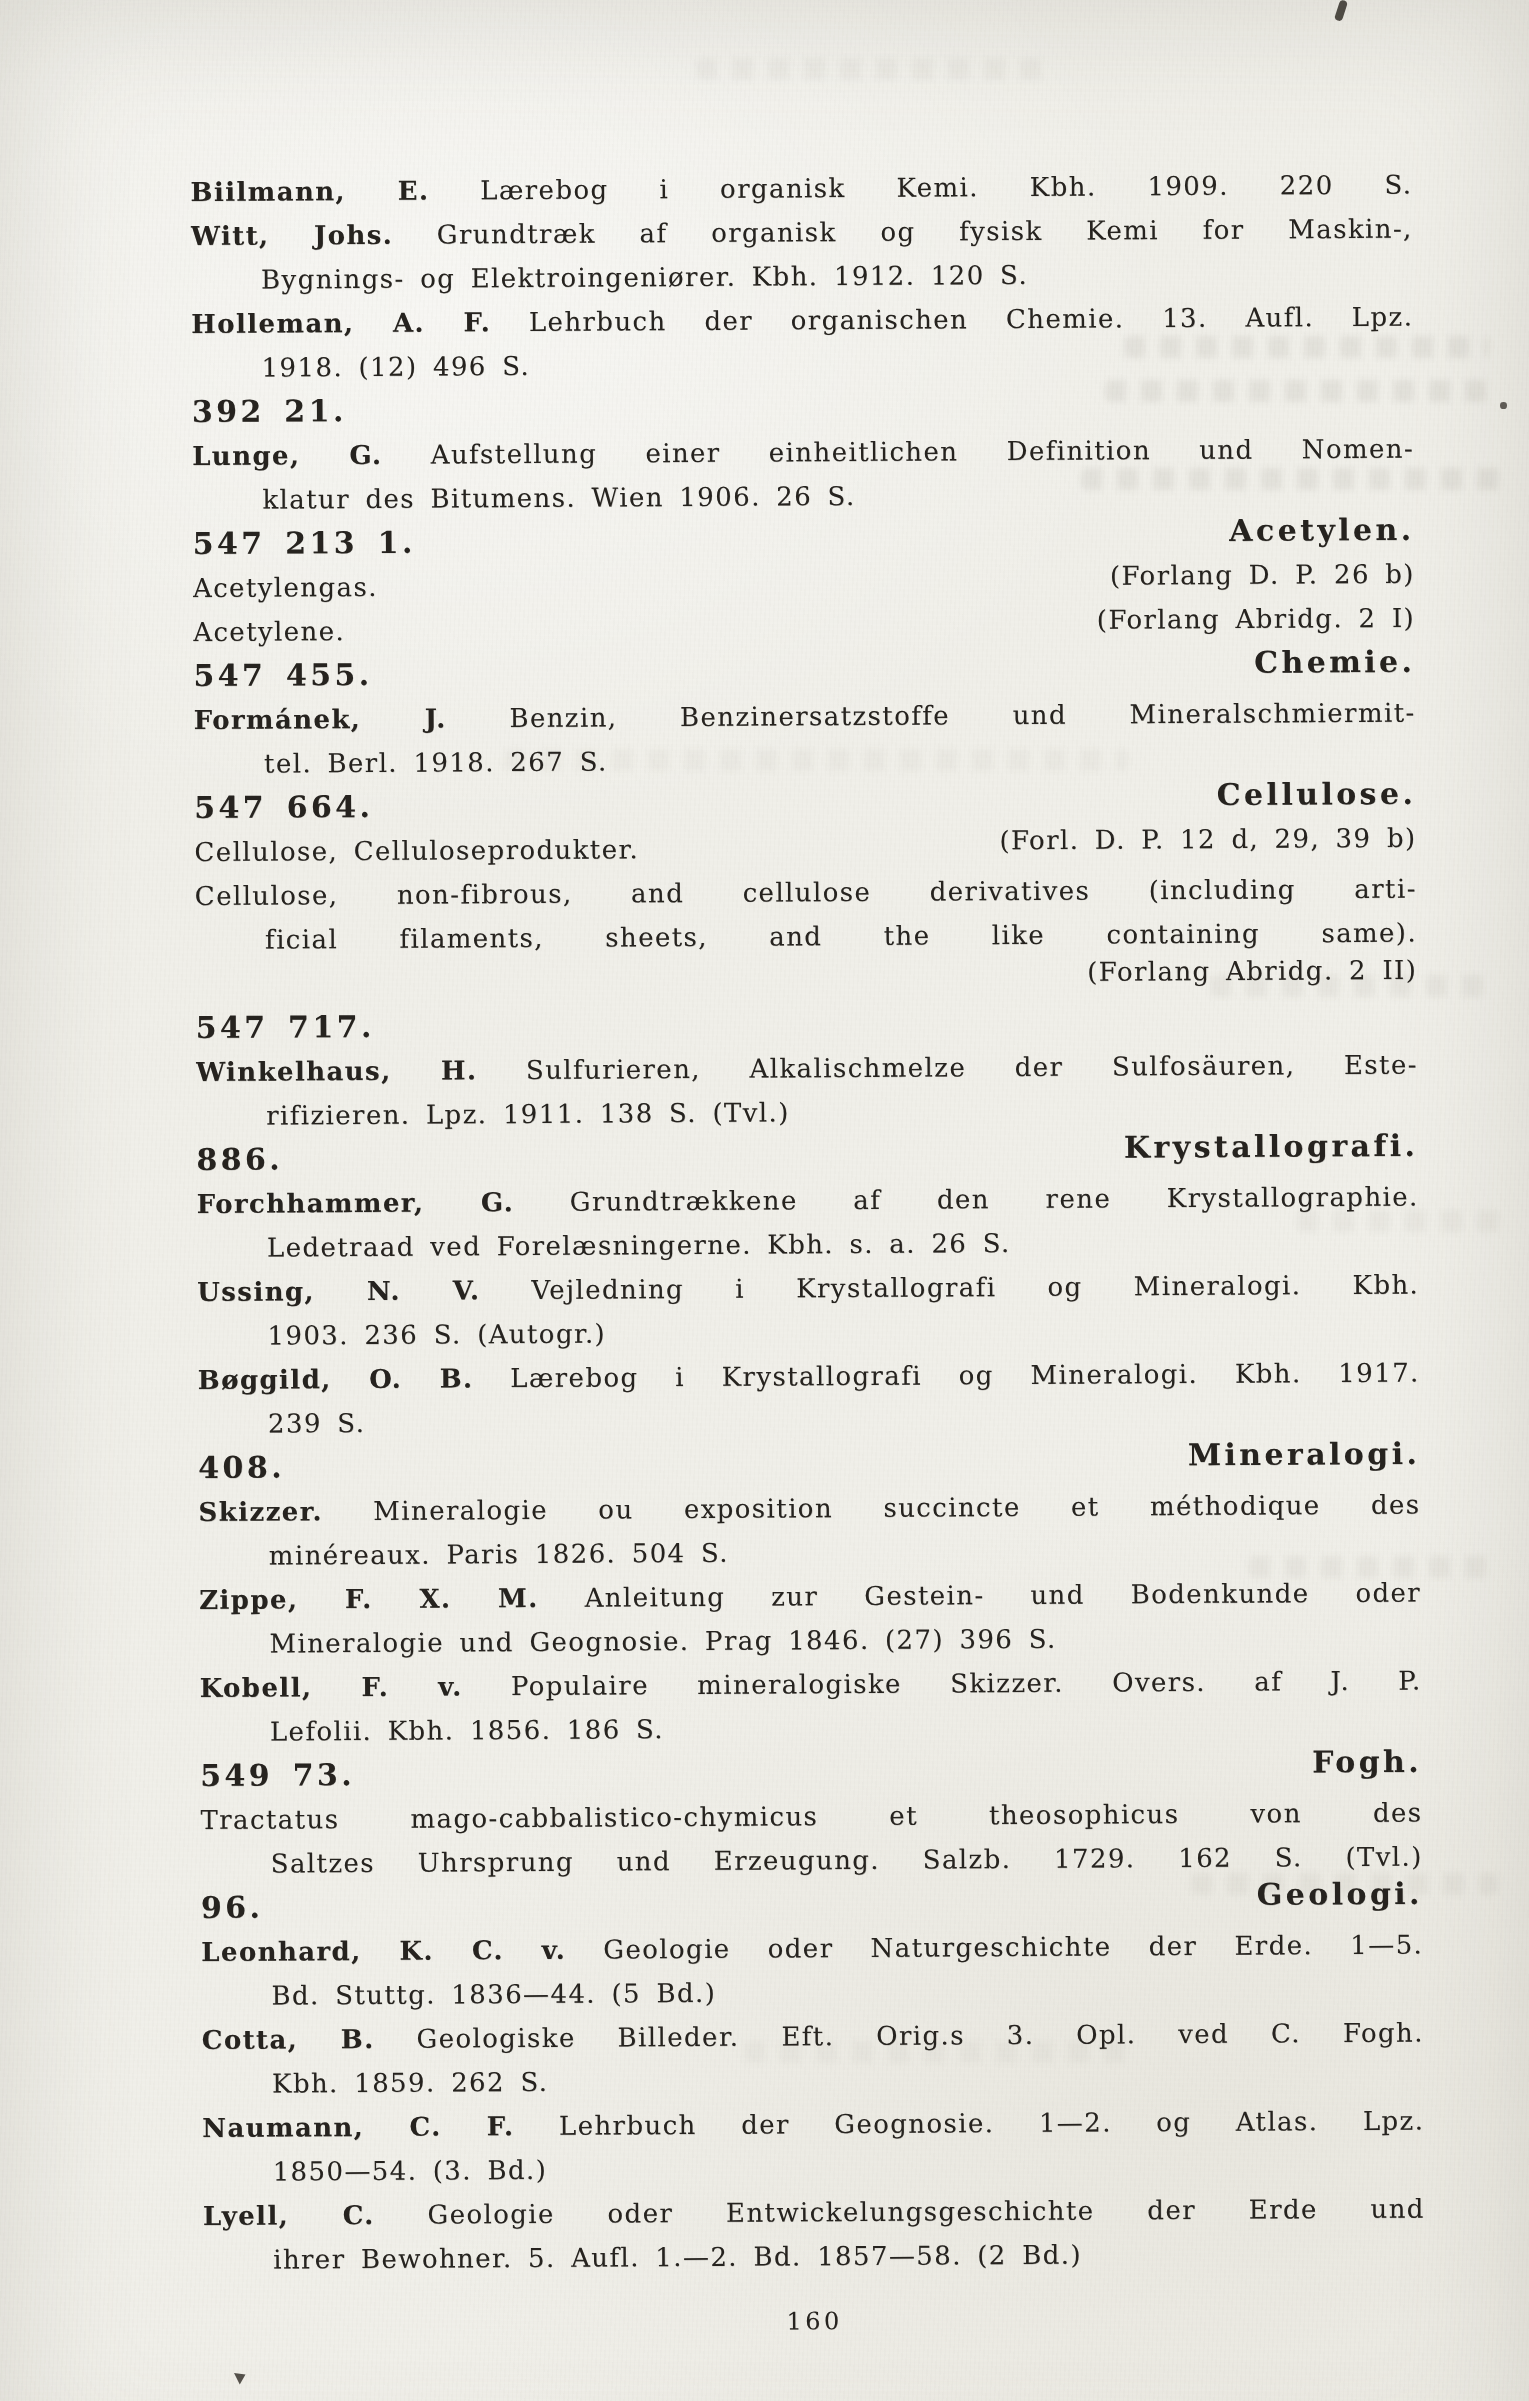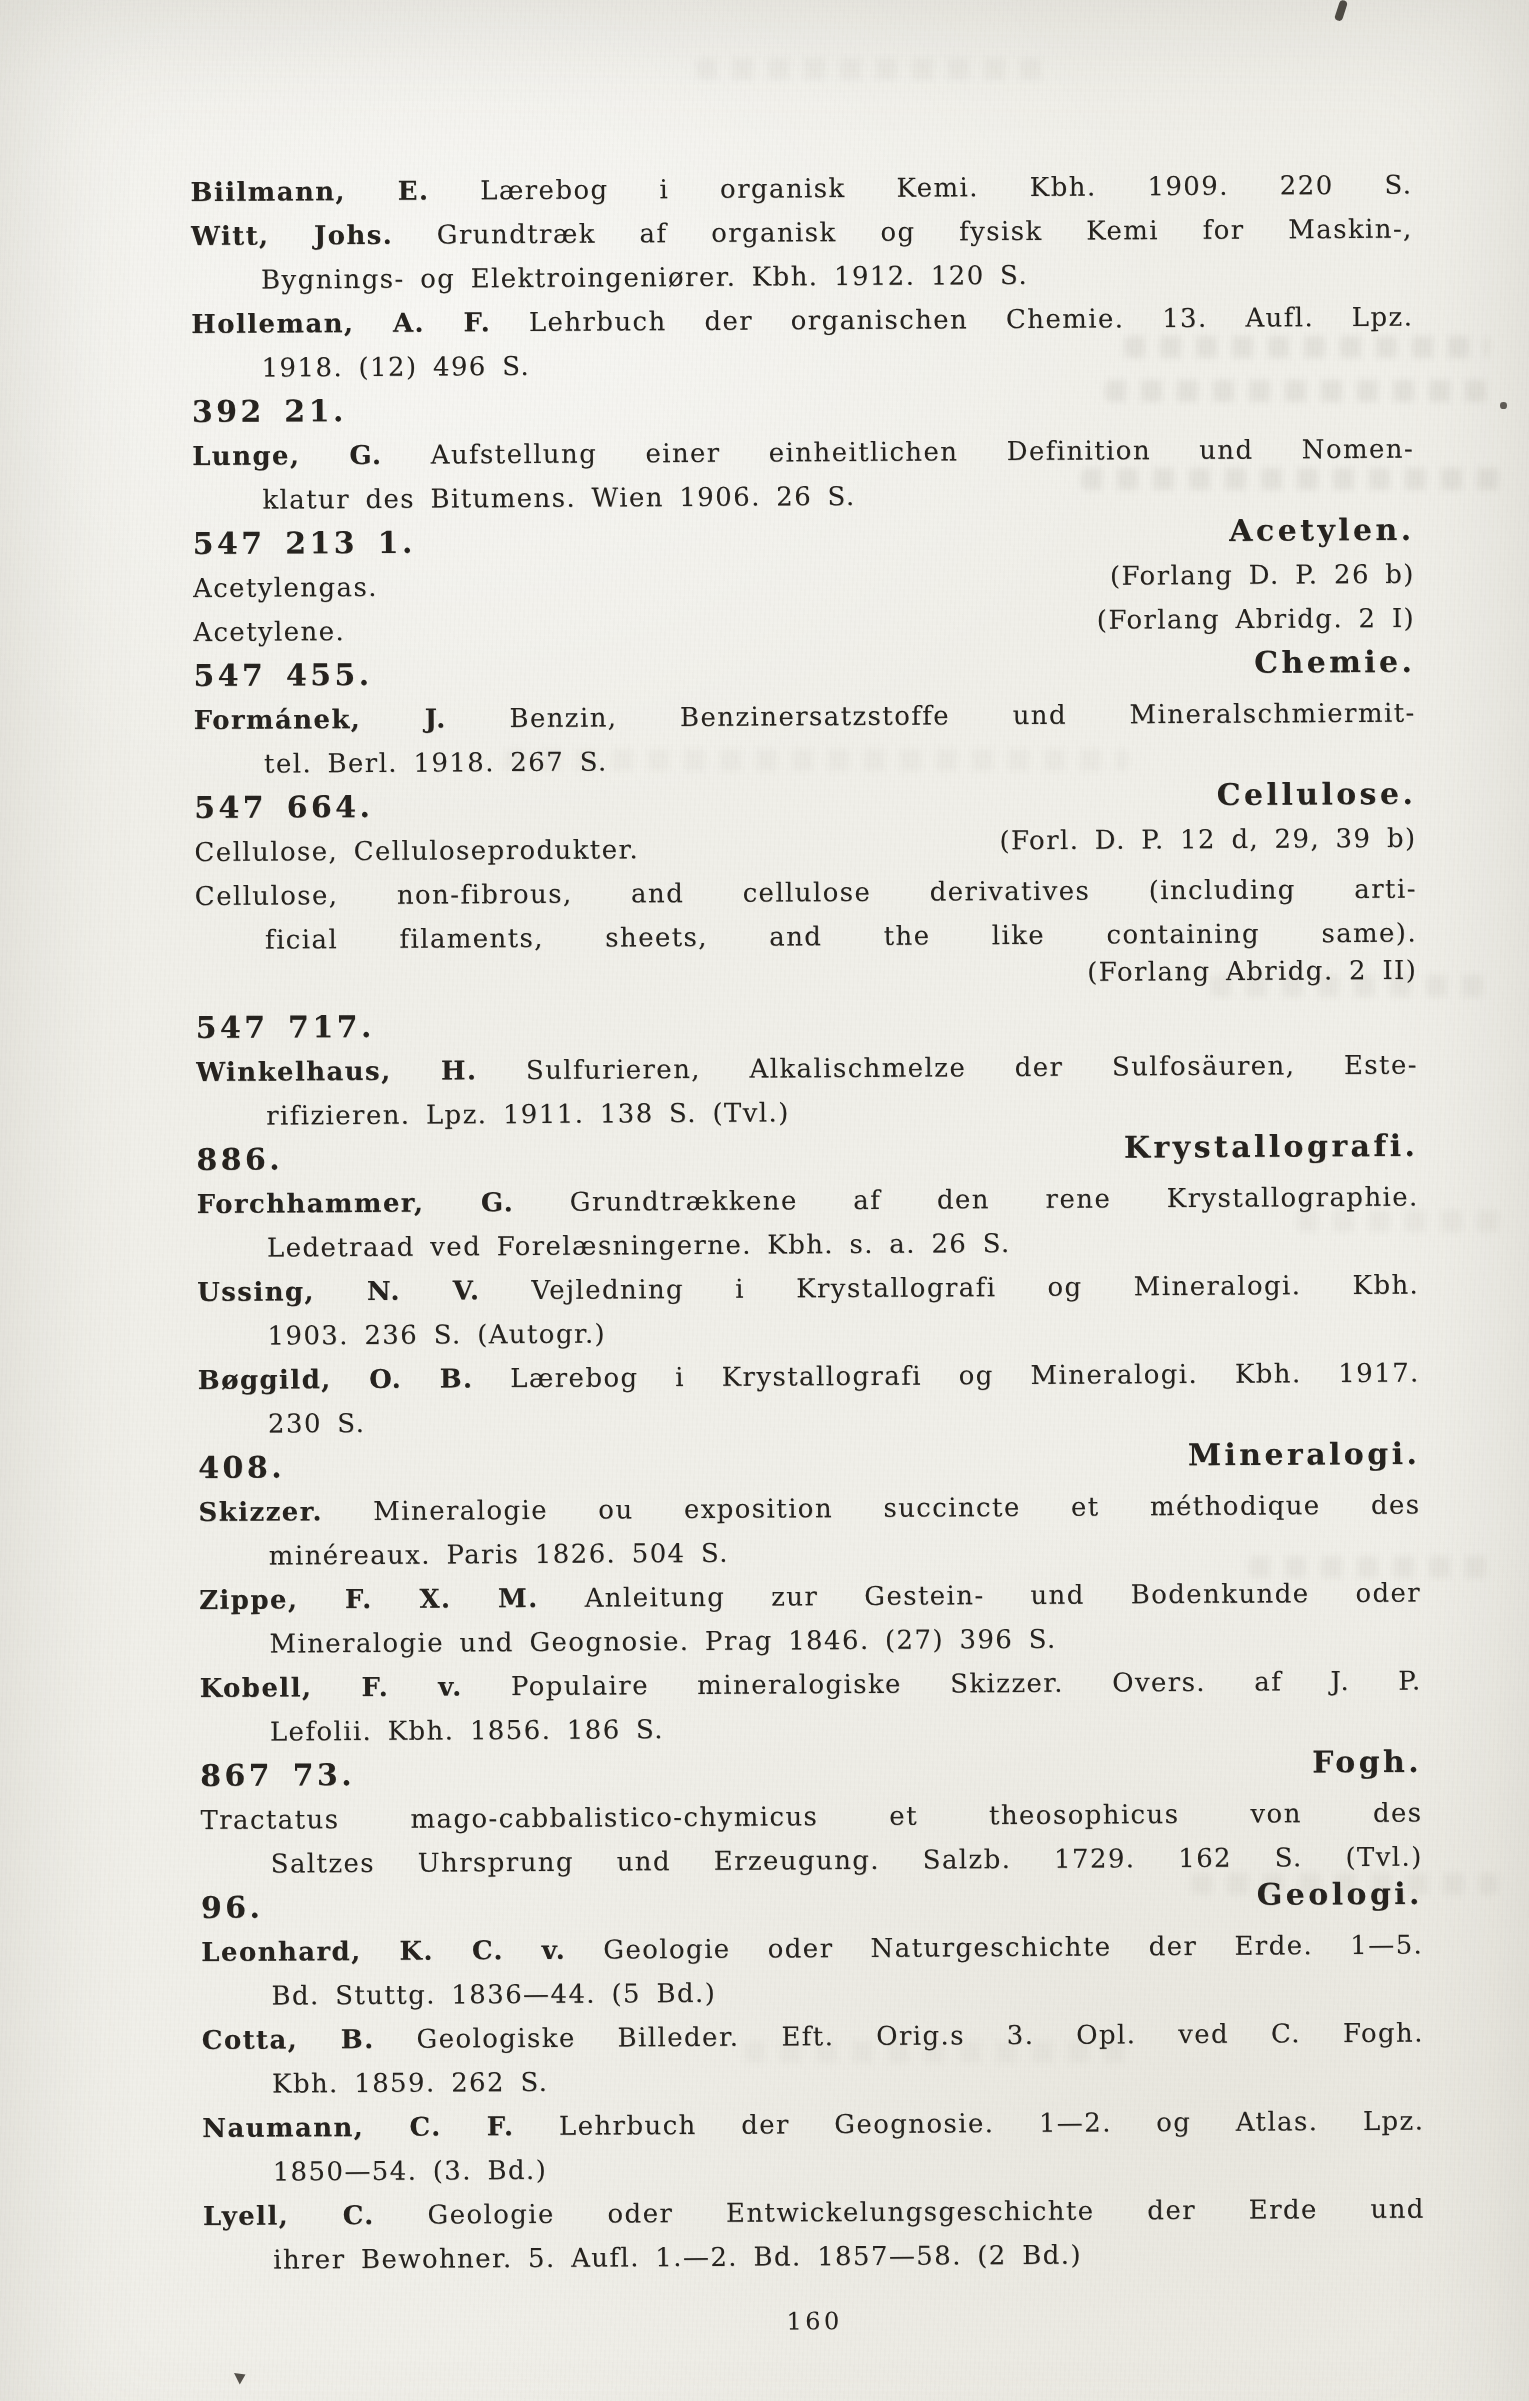--- a/index.html
+++ b/index.html
@@ -143,33 +143,33 @@
         <div class="line indent"><span class="reg">rifizieren. Lpz. 1911. 138 S. (Tvl.)</span></div>
         <div class="line section pair">
           <span class="lpart"><span class="bold">886.</span></span>
           <span class="rpart"><span class="bold">Krystallografi.</span></span>
         </div>
         <div class="line justify"><span class="bold">Forchhammer, G.</span><span class="reg"> Grundtrækkene af den rene Krystallographie.</span></div>
         <div class="line indent"><span class="reg">Ledetraad ved Forelæsningerne. Kbh. s. a. 26 S.</span></div>
         <div class="line justify"><span class="bold">Ussing, N. V.</span><span class="reg"> Vejledning i Krystallografi og Mineralogi. Kbh.</span></div>
         <div class="line indent"><span class="reg">1903. 236 S. (Autogr.)</span></div>
         <div class="line justify"><span class="bold">Bøggild, O. B.</span><span class="reg"> Lærebog i Krystallografi og Mineralogi. Kbh. 1917.</span></div>
-        <div class="line indent"><span class="reg">230 S.</span></div>
+        <div class="line indent"><span class="reg">239 S.</span></div>
         <div class="line section pair">
           <span class="lpart"><span class="bold">408.</span></span>
           <span class="rpart"><span class="bold">Mineralogi.</span></span>
         </div>
         <div class="line justify"><span class="bold">Skizzer.</span><span class="reg"> Mineralogie ou exposition succincte et méthodique des</span></div>
         <div class="line indent"><span class="reg">minéreaux. Paris 1826. 504 S.</span></div>
         <div class="line justify"><span class="bold">Zippe, F. X. M.</span><span class="reg"> Anleitung zur Gestein- und Bodenkunde oder</span></div>
         <div class="line indent"><span class="reg">Mineralogie und Geognosie. Prag 1846. (27) 396 S.</span></div>
         <div class="line justify"><span class="bold">Kobell, F. v.</span><span class="reg"> Populaire mineralogiske Skizzer. Overs. af J. P.</span></div>
         <div class="line indent"><span class="reg">Lefolii. Kbh. 1856. 186 S.</span></div>
         <div class="line section pair">
-          <span class="lpart"><span class="bold">867 73.</span></span>
+          <span class="lpart"><span class="bold">549 73.</span></span>
           <span class="rpart"><span class="bold">Fogh.</span></span>
         </div>
         <div class="line justify"><span class="reg">Tractatus mago-cabbalistico-chymicus et theosophicus von des</span></div>
         <div class="line indent justify"><span class="reg">Saltzes Uhrsprung und Erzeugung. Salzb. 1729. 162 S. (Tvl.)</span></div>
         <div class="line section pair">
           <span class="lpart"><span class="bold">96.</span></span>
           <span class="rpart"><span class="bold">Geologi.</span></span>
         </div>
         <div class="line justify"><span class="bold">Leonhard, K. C. v.</span><span class="reg"> Geologie oder Naturgeschichte der Erde. 1—5.</span></div>
         <div class="line indent"><span class="reg">Bd. Stuttg. 1836—44. (5 Bd.)</span></div>

